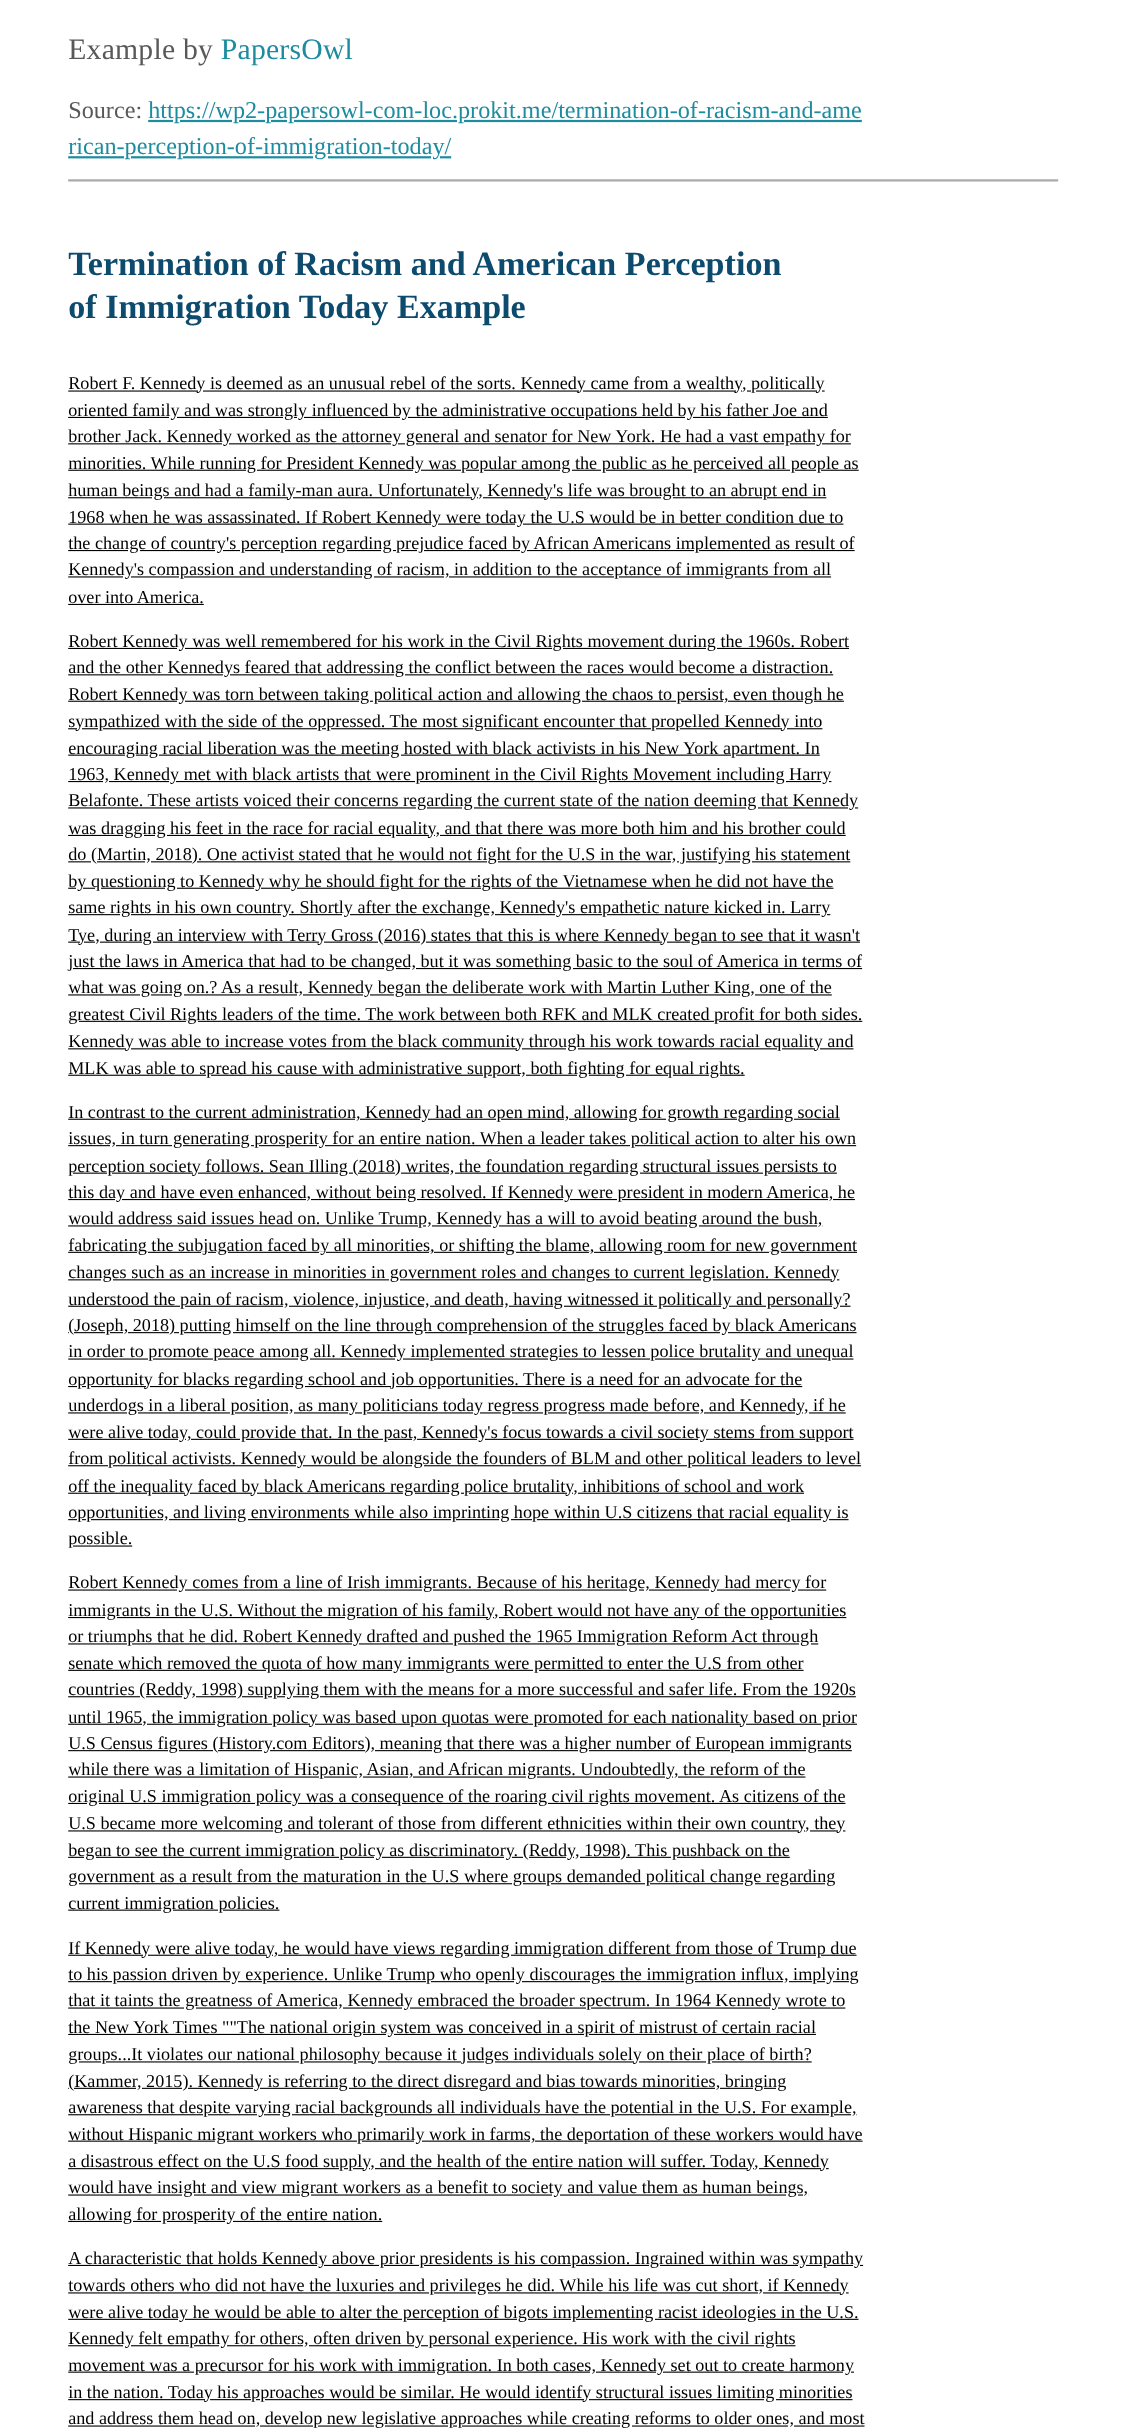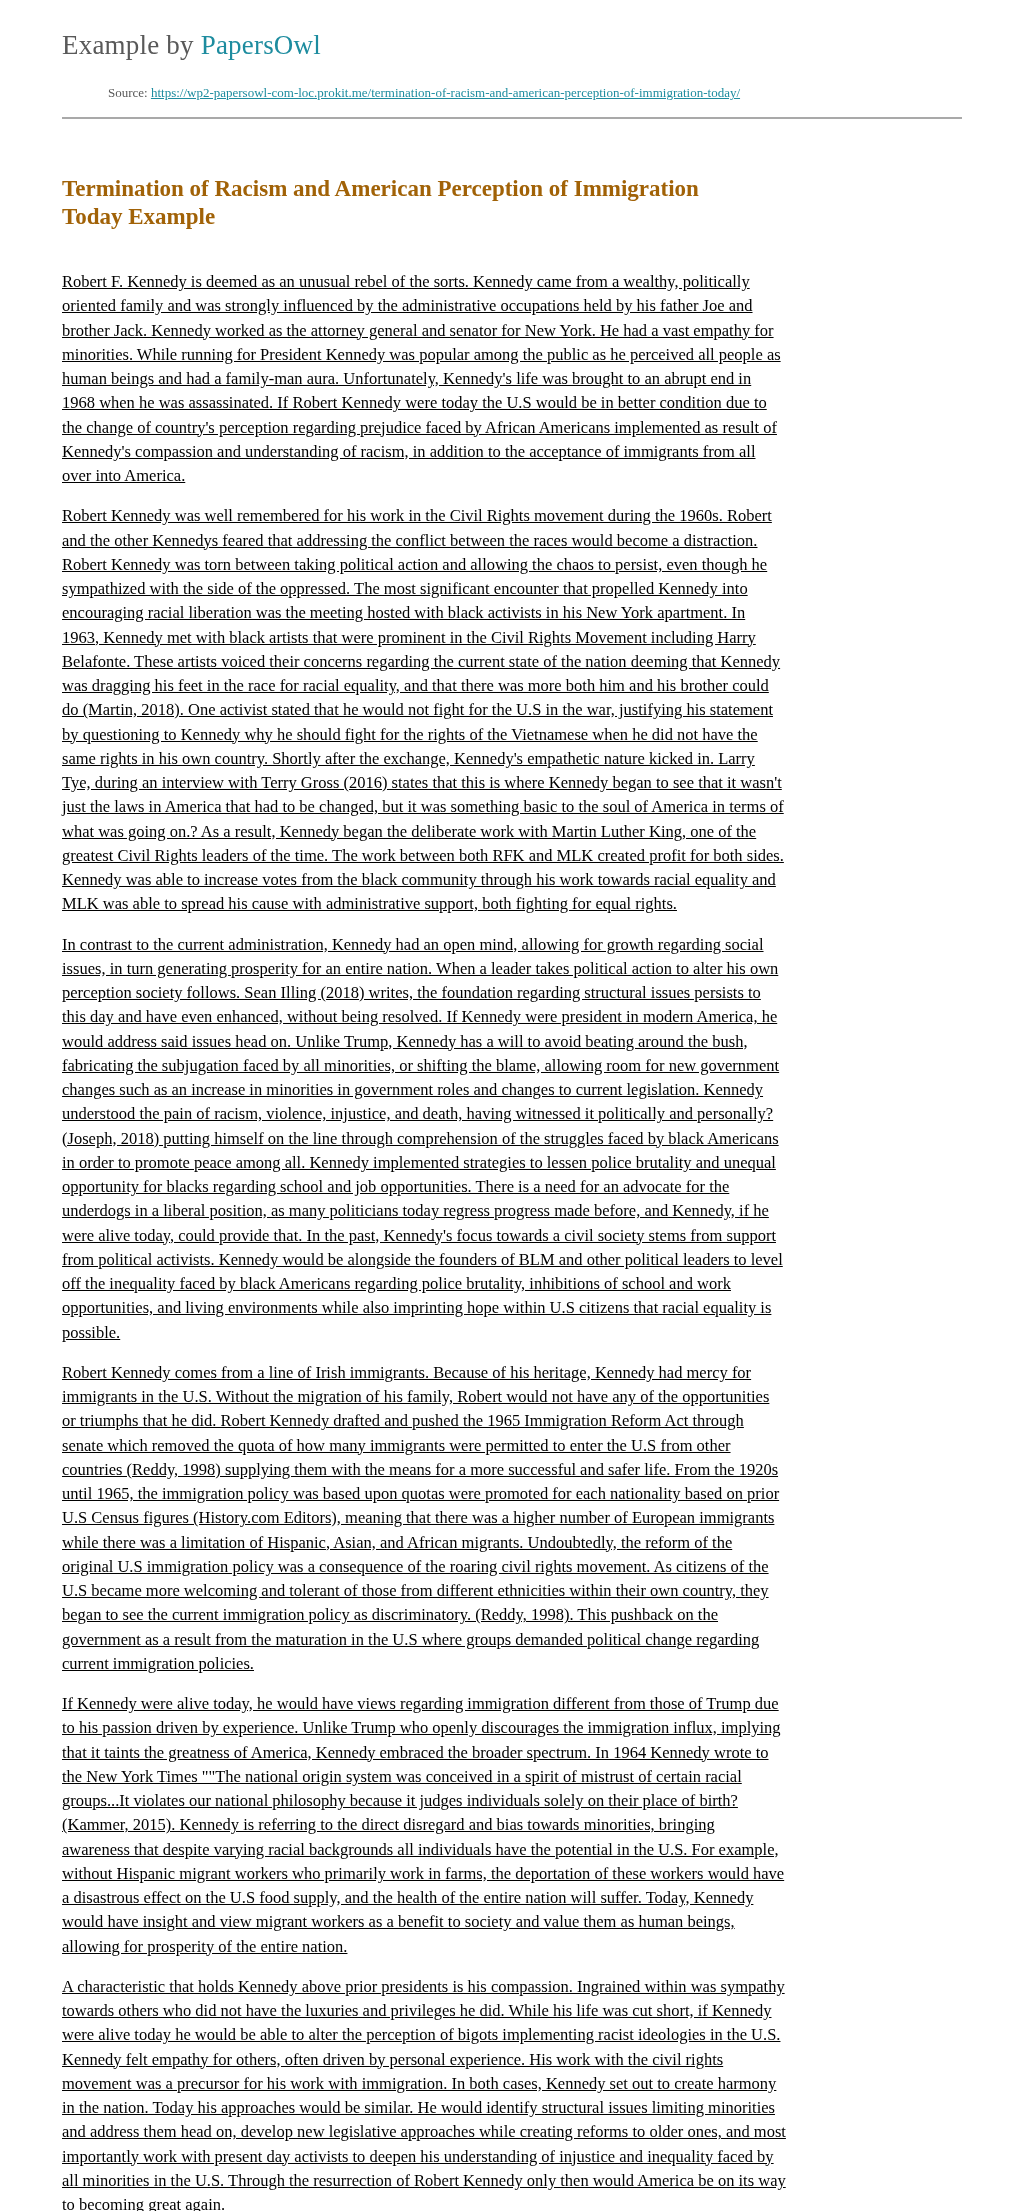--- a/index.html
+++ b/index.html
@@ -21,45 +21,44 @@
     color: #595959;
     letter-spacing: 0.2px;
   }
   .hdr-line a {
     color: #1d8c9f;
     text-decoration: none;
     cursor: pointer;
   }
   .src-line {
     margin-top: 22px;
-    font-size: 13px;
+    font-size: 22px;
     line-height: 1.5;
     color: #595959;
     max-width: 900px;
     word-break: break-all;
-    text-align: center;
   }
   .src-line a {
     color: #1d8c9f;
     text-decoration: underline;
     cursor: pointer;
   }
   hr.divider {
     border: none;
     border-top: 2px solid #a9a9a9;
     margin-top: 14px;
     width: 900px;
   }
   
   .essay-title {
     margin-top: 56px;
-    font-size: 23px;
+    font-size: 31px;
     font-weight: 700;
     line-height: 1.25;
-    color: #a16207;
+    color: #0c4a6e;
     max-width: 660px;
   }
   .essay-body { margin-top: 38px; text-decoration: underline; }
   .para {
     font-size: 16.5px;
     line-height: 1.47;
     color: #000000;
     max-width: 900px;
     margin-bottom: 16px;
     text-align: left;

